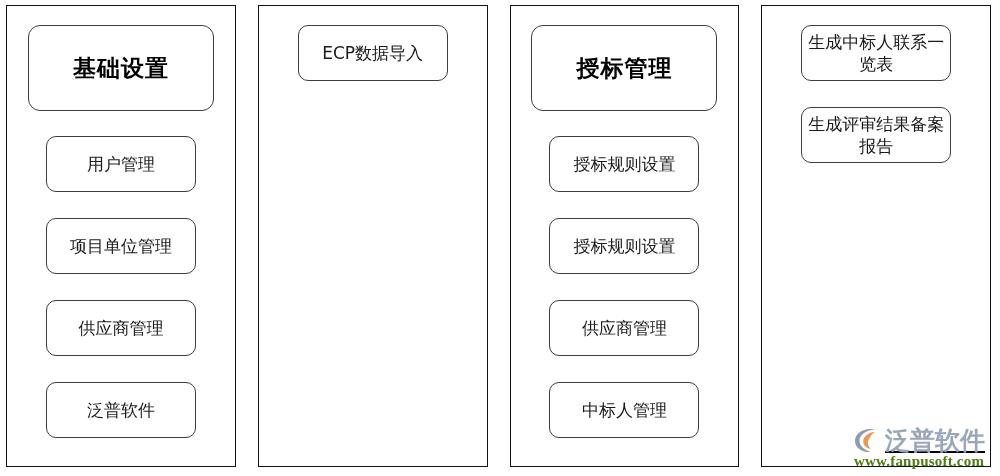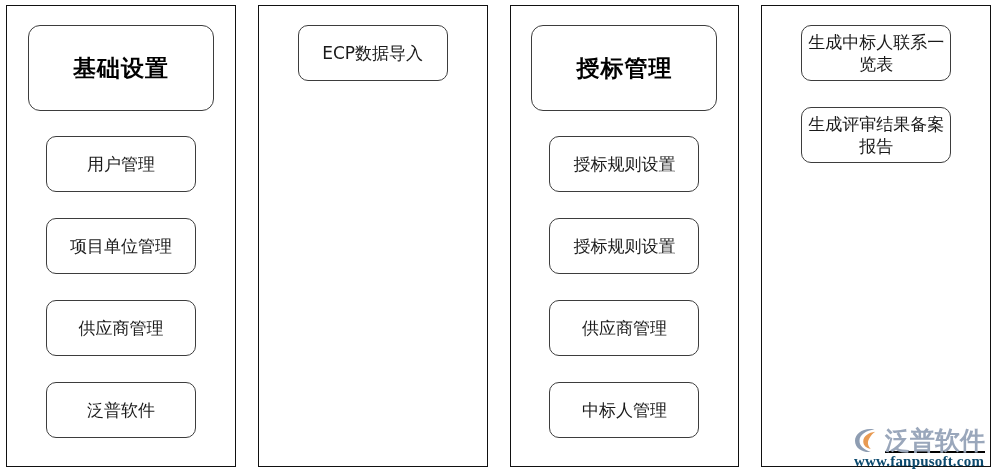--- a/index.html
+++ b/index.html
@@ -115,21 +115,21 @@
     font-size: 25px;
     font-weight: bold;
     color: #9aa7bb;
     letter-spacing: 0px;
     line-height: 27px;
   }
   .wm-url {
     font-family: "Liberation Serif", "DejaVu Serif", serif;
     font-size: 15px;
     font-weight: bold;
-    color: #0c4a6e;
+    color: #4d7c0f;
     letter-spacing: 0.2px;
     margin-left: 2px;
     margin-top: -2px;
     text-align: center;
   }
 </style>
 </head>
 <body>
 
 <div id="canvas">

